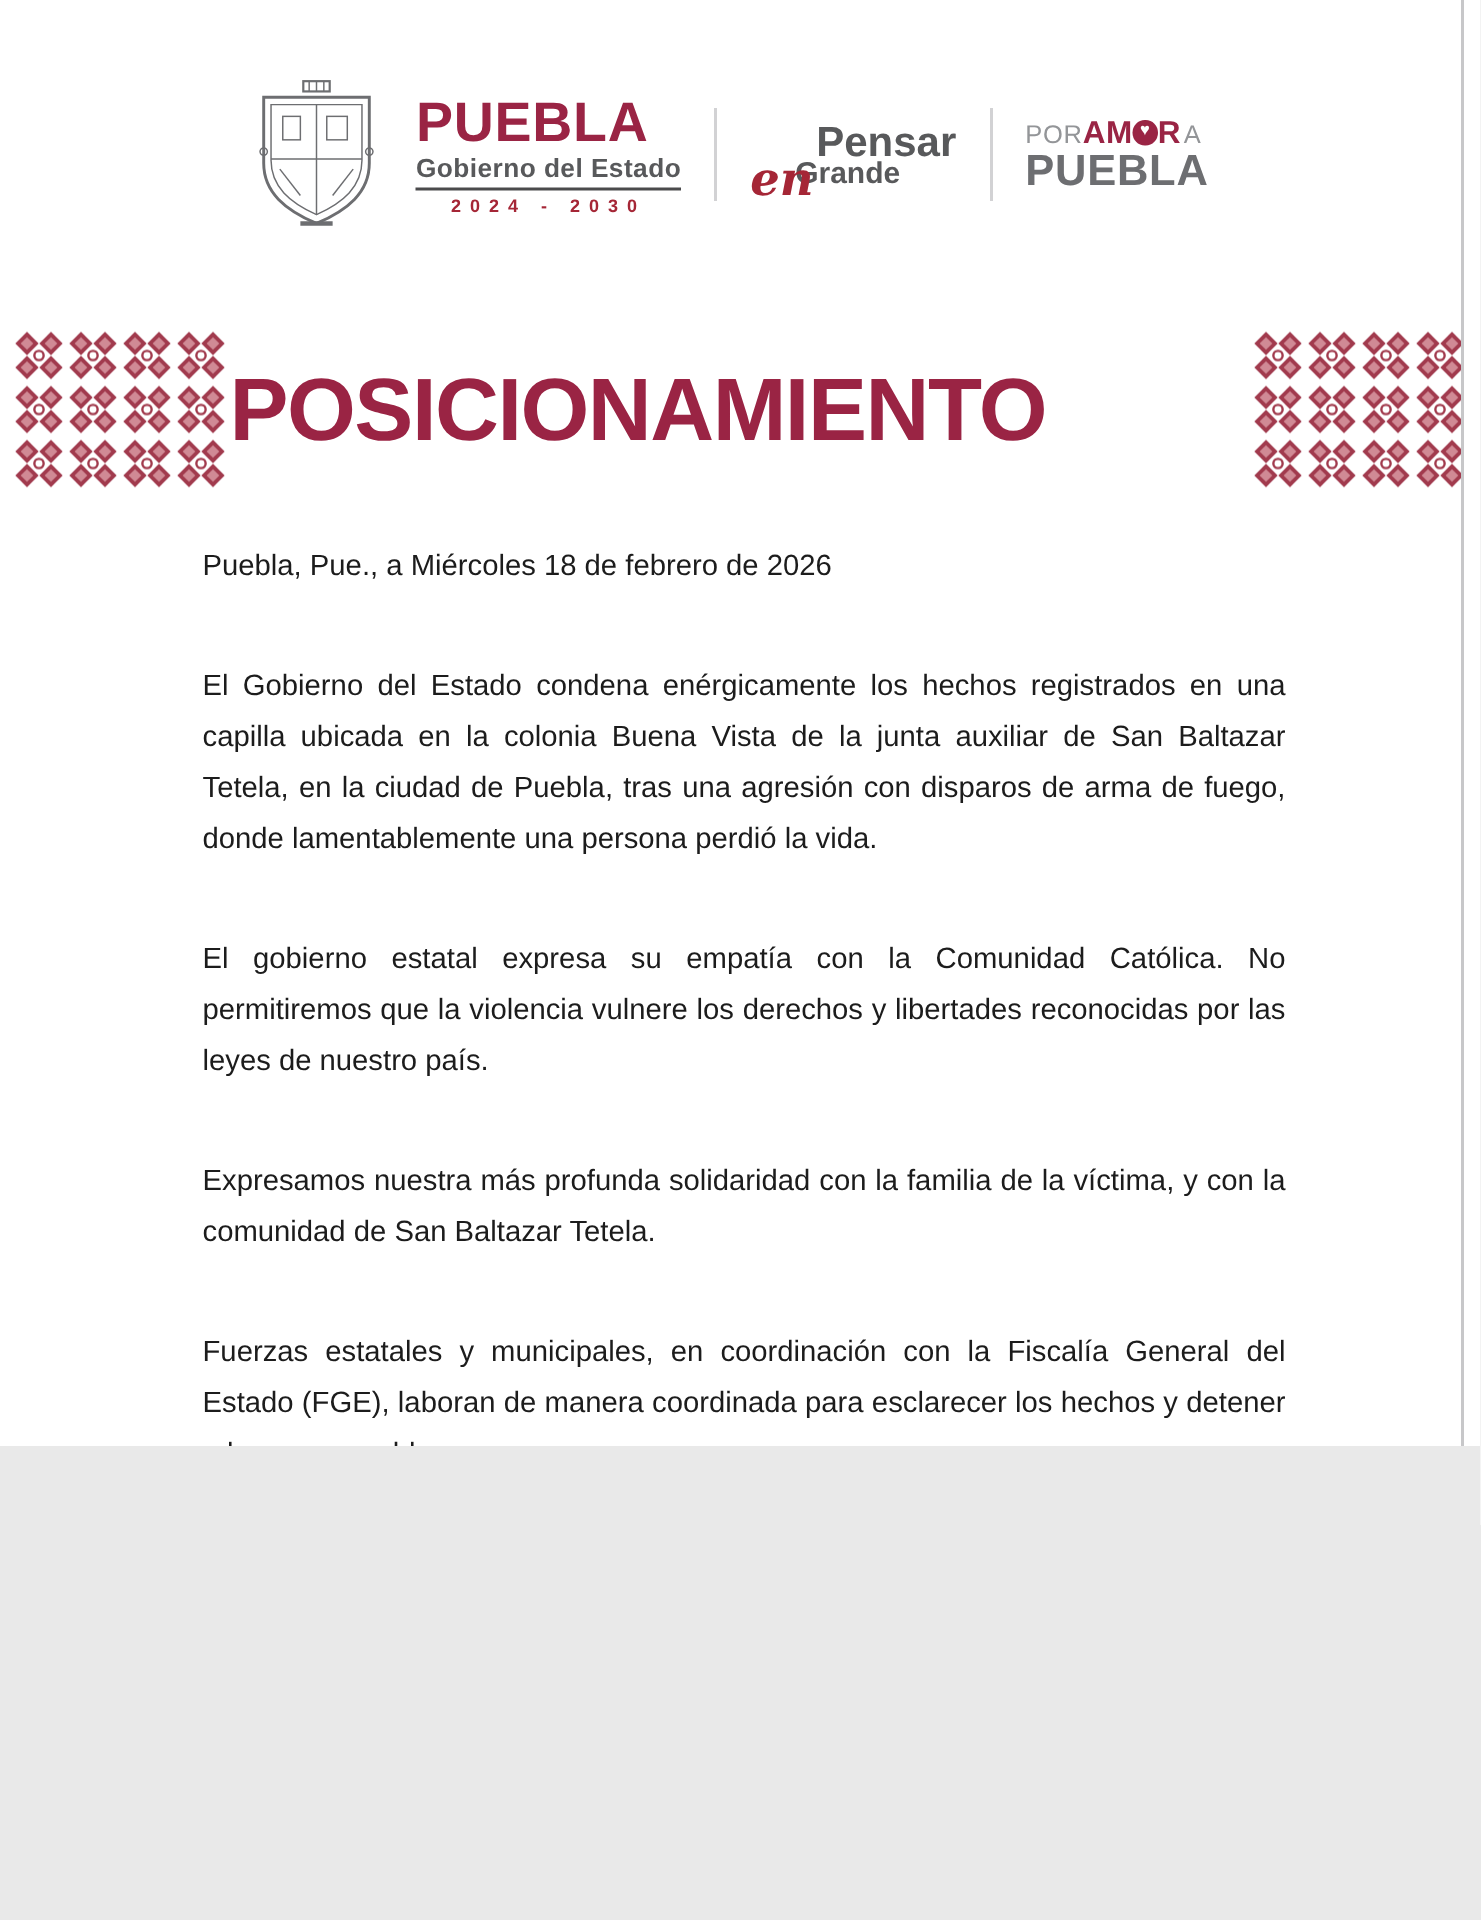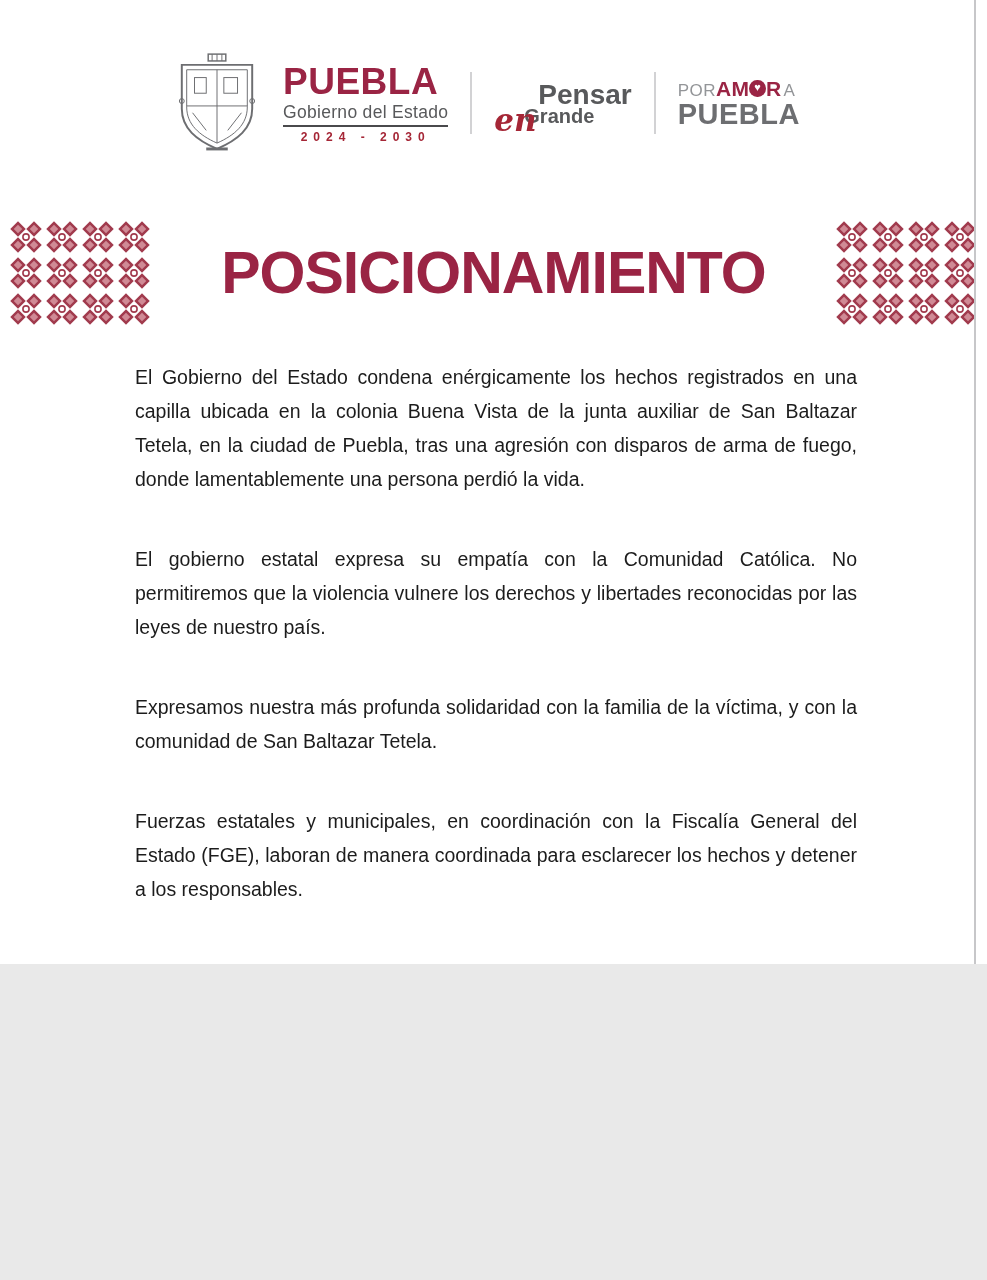--- a/index.html
+++ b/index.html
@@ -13,21 +13,21 @@
   }
 
   
   .header{
     position:absolute;top:52px;left:0;right:14px;
     display:flex;justify-content:center;align-items:center;gap:22px;
   }
   .crest svg{display:block;}
   .puebla-text{display:flex;flex-direction:column;align-items:flex-start;line-height:1;}
   .puebla-word{font-size:37px;font-weight:900;color:#9a2444;letter-spacing:.5px;}
-  .puebla-sub{font-size:17.5px;font-weight:400;color:#58595b;margin-top:4px;letter-spacing:.3px;}
+  .puebla-sub{font-size:17.5px;font-weight:700;color:#58595b;margin-top:4px;letter-spacing:.3px;}
   .puebla-years{
     margin-top:4px;padding-top:4px;border-top:2.5px solid #4a4a4c;
     font-size:12px;font-weight:700;color:#a52636;letter-spacing:6px;
     align-self:stretch;text-align:center;white-space:nowrap;
   }
   .logo-sep{width:2px;height:62px;background:#d2d2d4;}
   .pensar{position:relative;padding-left:30px;line-height:1;}
   .pensar-w1{display:block;margin-left:14px;font-size:28px;font-weight:800;color:#58595b;}
   .pensar-w2{display:block;margin-top:-3px;font-size:20px;font-weight:800;color:#58595b;}
   .pensar-en{
@@ -47,21 +47,21 @@
   .amor-a{font-size:17px;font-weight:500;color:#939598;margin-left:2px;}
   .amor-l2{font-size:29px;font-weight:900;color:#6d6e71;letter-spacing:.5px;margin-top:1px;}
 
   
   .title-band{
     position:absolute;top:212px;left:0;width:100%;height:122px;
     display:flex;align-items:center;justify-content:space-between;
     padding:0 8px;box-sizing:border-box;
   }
   .page-title{
-    flex:1;text-align:center;
+    flex:1;text-align:left;
     font-size:59px;font-weight:800;color:#9a2444;letter-spacing:-1px;
     white-space:nowrap;
   }
   .ornament-grid svg,.ornament-row svg{display:block;}
 
   
   .content{position:absolute;top:360px;left:135px;width:722px;}
   .dateline{
     text-align:right;font-size:20px;color:#1a1a1a;margin:0 0 38px 0;
   }
@@ -159,20 +159,21 @@
     </div>
     <div class="page-title">POSICIONAMIENTO</div>
     <div class="ornament-grid">
       <svg width="145" height="108">
           <rect width="145" height="108" fill="url(#talavera-tile)"></rect>
         </svg>
     </div>
   </div>
 
   <div class="content">
+    <p class="dateline">Puebla, Pue., a Miércoles 18 de febrero de 2026</p>
     <p>El Gobierno del Estado condena enérgicamente los hechos registrados en una capilla ubicada en la colonia Buena Vista de la junta auxiliar de San Baltazar Tetela, en la ciudad de Puebla, tras una agresión con disparos de arma de fuego, donde lamentablemente una persona perdió la vida.</p>
     <p>El gobierno estatal expresa su empatía con la Comunidad Católica. No permitiremos que la violencia vulnere los derechos y libertades reconocidas por las leyes de nuestro país.</p>
     <p>Expresamos nuestra más profunda solidaridad con la familia de la víctima, y con la comunidad de San Baltazar Tetela.</p>
     <p>Fuerzas estatales y municipales, en coordinación con la Fiscalía General del Estado (FGE), laboran de manera coordinada para esclarecer los hechos y detener a los responsables.</p>
   </div>
 
   <div class="ornament-row">
     <svg width="540" height="36">
         <rect width="540" height="36" fill="url(#talavera-tile)"></rect>
       </svg>

